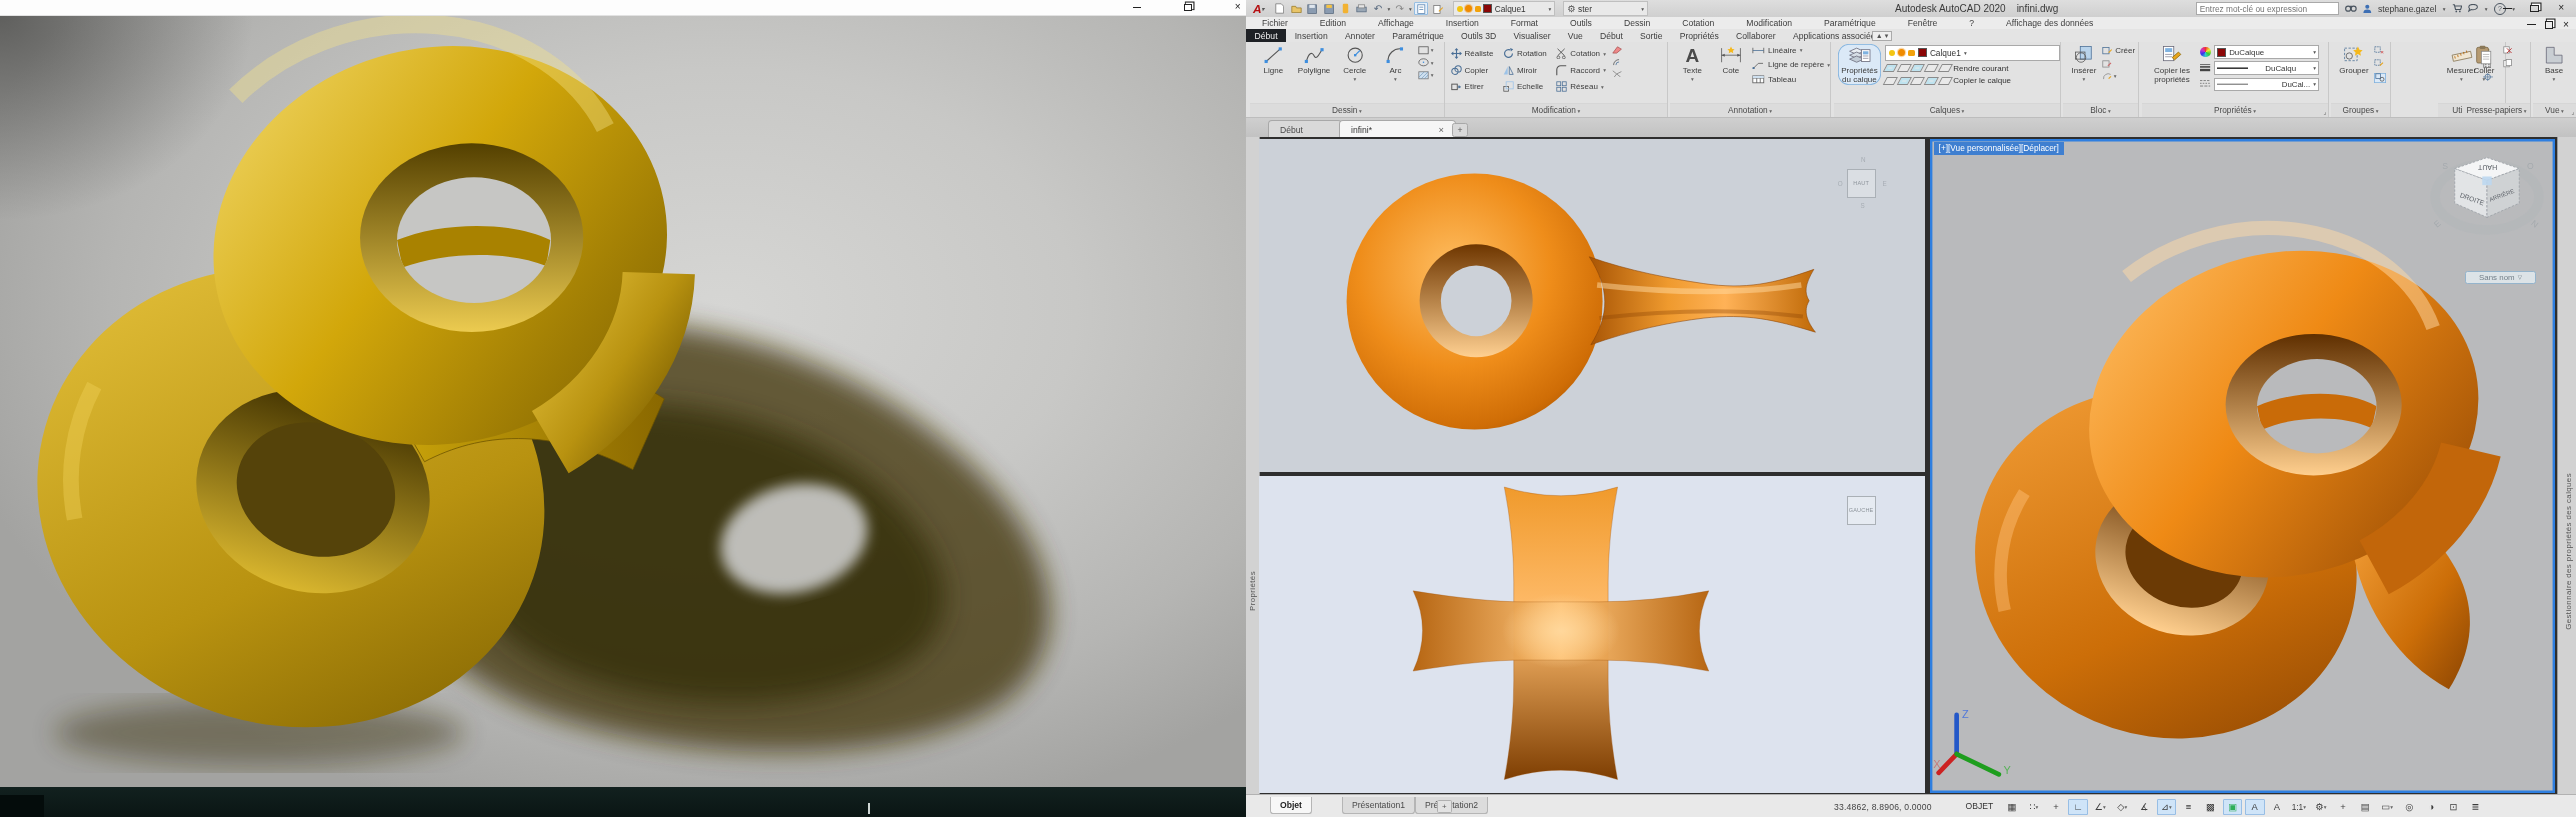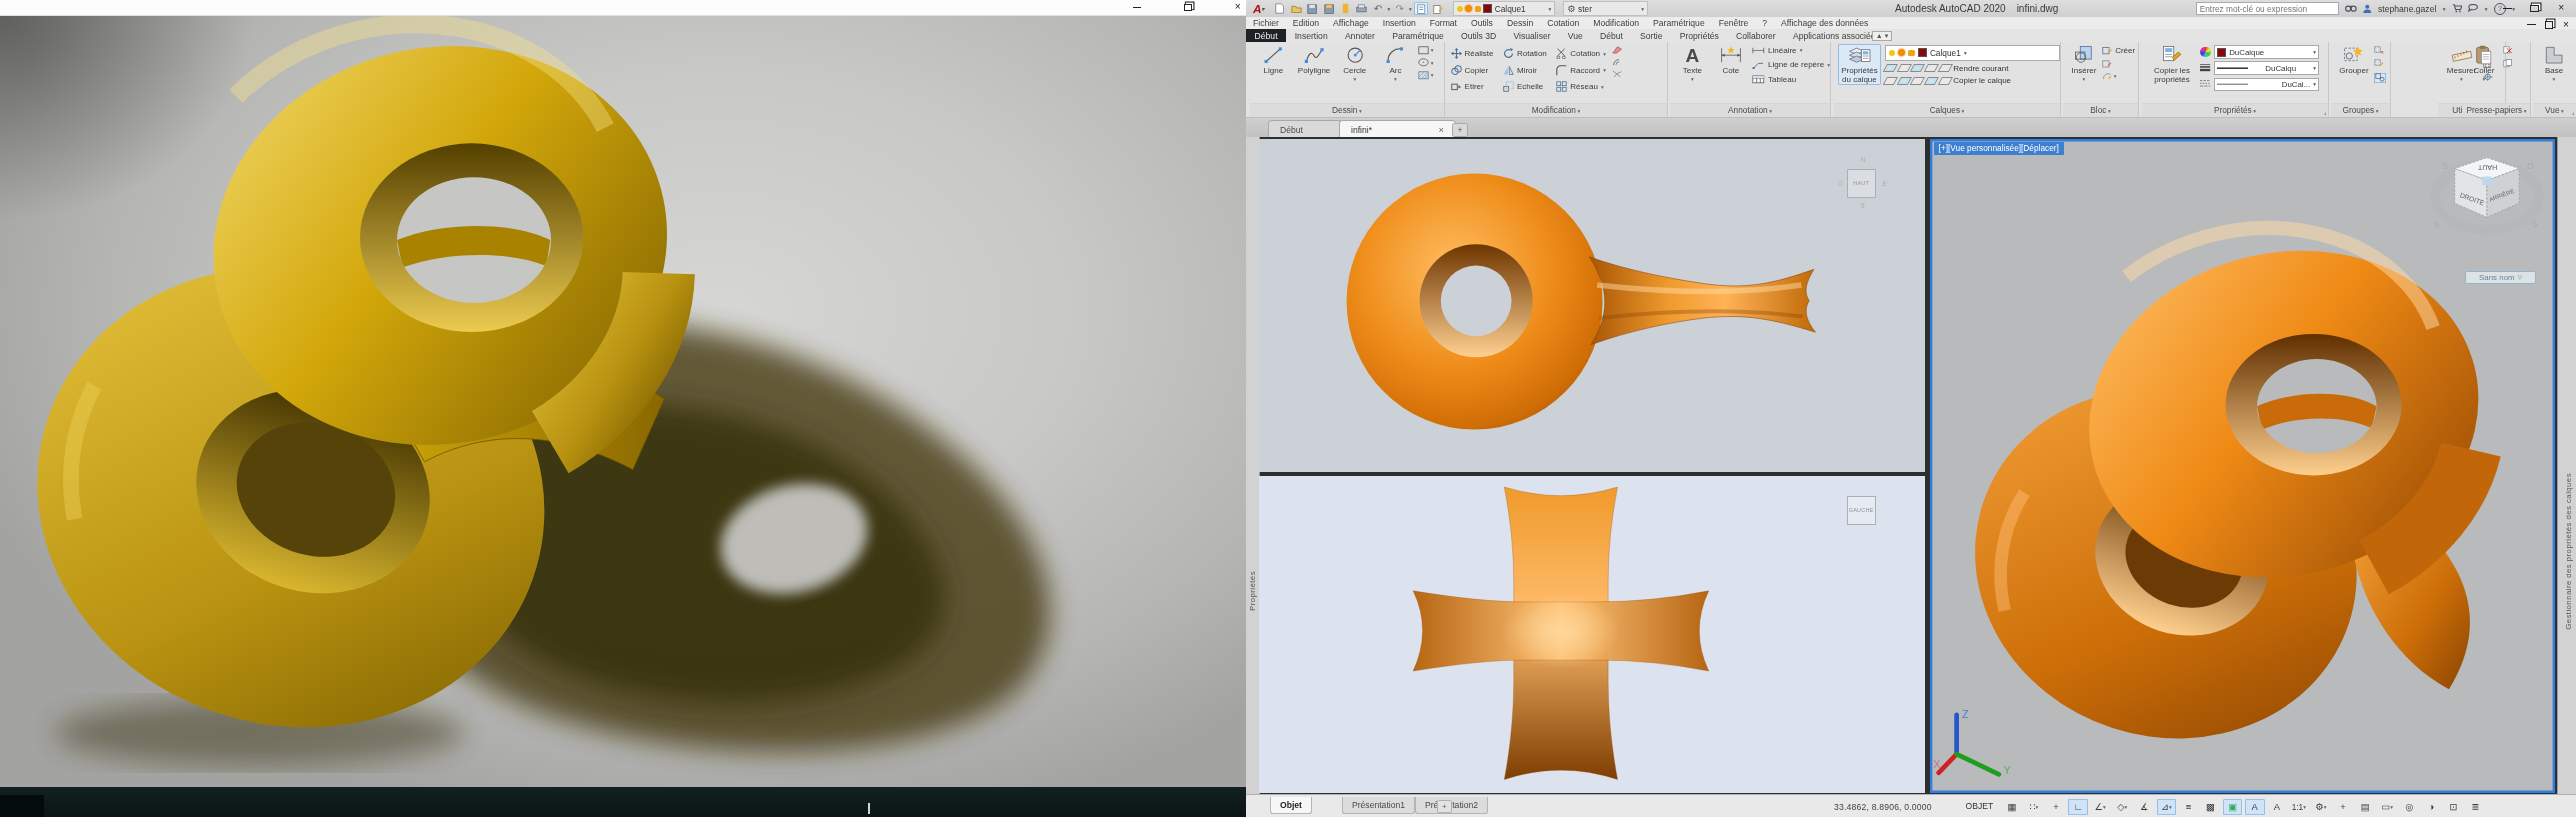--- a/index.html
+++ b/index.html
@@ -34,33 +34,33 @@
   .swred{width:7px;height:7px;background:#8b0606;border:0.8px solid #555}
   .gear{color:#555;font-size:9.4px}
   #ac-titletext{position:absolute;left:649px;top:0;height:17.3px;display:flex;align-items:center;gap:11px;font-size:10px;color:#3a3a3a}
   #infocenter{position:absolute;right:61px;top:1.6px;height:14px;display:flex;align-items:center;gap:6.3px}
   #ic-search{width:135px;height:11.8px;border:0.8px solid #a9a9a9;background:#fff;font-size:8.3px;color:#777;padding:0 3.1px;font-family:"Liberation Sans",sans-serif}
   .icico{color:#4b5560;display:flex;align-items:center}
   #winctl,#docctl{position:absolute;display:flex;gap:3.1px}
   #winctl{right:3.1px;top:2.4px}
   #docctl{right:3.1px;top:19px}
   #ac-menubar{position:absolute;left:0;top:17.3px;width:1330px;height:11.8px;background:#ececec;display:flex;align-items:center;gap:0;border-bottom:0.8px solid #d2d2d2}
-  .menu{padding:0 7px;font-size:8.6px;color:#3c3c3c}
+  .menu{padding:0 16px;font-size:8.6px;color:#3c3c3c}
   #ac-rtabs{position:absolute;left:0;top:29px;width:1330px;height:13.4px;background:#e4e4e4;display:flex;align-items:flex-end}
   .rtab{padding:1.6px 8.6px;font-size:8.6px;color:#3c3c3c}
   #ac-rtabs .rtab:first-child{background:#1e2125;color:#f0f0f0}
   #rib-collapse{margin-left:4.7px;font-size:7px;color:#555;border:0.8px solid #aaa;padding:0 3.1px;background:#efefef}
   
   #ribbon{position:absolute;left:0;top:42px;width:1330px;height:75px;background:#e2e2e2;border-bottom:0.8px solid #bdbdbd}
   .panel{position:absolute;top:0;height:75px;border-right:0.8px solid #c8c8c8;box-sizing:border-box}
   .plabel{position:absolute;bottom:0;left:0;right:0;height:13.4px;text-align:center;font-size:8.3px;color:#4a4a4a;border-top:0.8px solid #d6d6d6;line-height:12.6px;background:#dcdcdc}
   .pbody{position:absolute;left:0;top:1.6px;right:0;height:60px;display:flex;align-items:flex-start;padding-left:5.5px;gap:4.7px;box-sizing:border-box}
   .bb{display:flex;flex-direction:column;align-items:center;width:36px;font-size:8px;color:#3b3b3b;line-height:1.1;text-align:center}
   .bb .bicon{height:23.6px;display:flex;align-items:center;justify-content:center}
-  .bb.hl{background:#dbe9f7;box-shadow:inset 0 0 0 0.8px #7fb0dc;border-radius:2px}
+  .bb.hl{background:#dbe9f7;box-shadow:inset 0 0 0 0.8px #7fb0dc;border-radius:11px}
   .smcol{display:flex;flex-direction:column;gap:3.9px;padding-top:2.4px}
   .sm{display:flex;align-items:center;gap:1.6px}
   .rtool{display:flex;align-items:center;gap:3.1px;font-size:8px;color:#3b3b3b;white-space:nowrap}
   .mgrid{display:grid;grid-template-columns:auto auto auto;column-gap:9.4px;row-gap:5.5px;padding-top:4.7px}
   .caret::after{content:" ▾";font-size:5.5px;color:#666}
   .selbox{display:flex;align-items:center;gap:3.1px;width:99px;height:11.8px;background:#fff;border:0.8px solid #a9a9a9;font-size:7.9px;padding:0 2.4px;color:#333}
   .selbox .fill{flex:1}
   .lyr{width:8.6px;height:5.5px;background:#e9e9e9;border:0.8px solid #8a8a8a;transform:skewX(-28deg);display:inline-block}
   .lyr.b{box-shadow:inset 0 0 0 2.4px #bfe3ef}
   .lyrrow{display:flex;align-items:center;gap:3.1px;font-size:8px}

